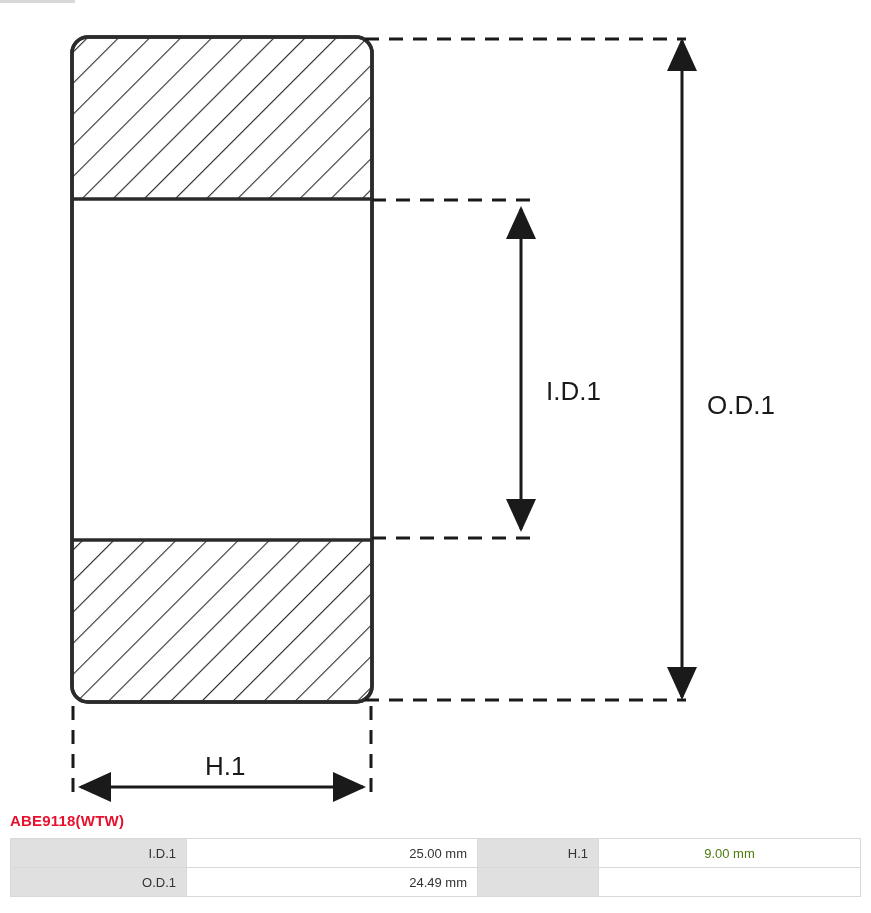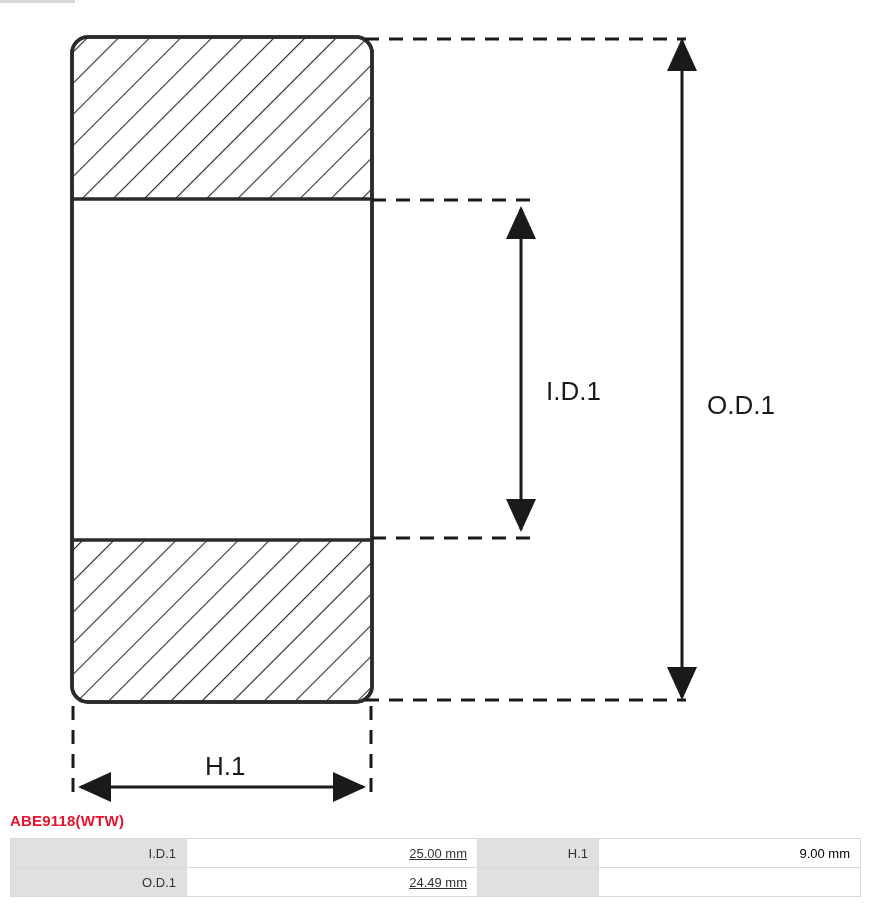--- a/index.html
+++ b/index.html
@@ -54,32 +54,31 @@
     background: #e0e0e0;
     text-align: right;
     width: 155px;
     color: #333333;
   }
   td.value {
     background: #ffffff;
     text-align: right;
     width: 270px;
     color: #333333;
-    text-decoration: underline;
   }
   td.label2 {
     background: #e0e0e0;
     text-align: right;
     width: 100px;
     color: #333333;
   }
   td.value2 {
     background: #ffffff;
-    text-align: right;
-    color: #000000;
+    text-align: center;
+    color: #4d7c0f;
   }
   td.blank {
     background: #e0e0e0;
   }
   td.blank2 {
     background: #ffffff;
   }
   .dim-label {
     font-size: 26px;
     fill: #1a1a1a;

